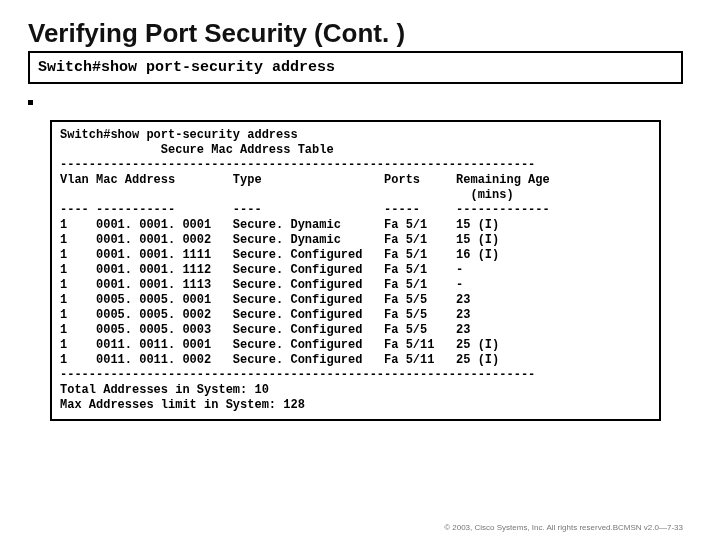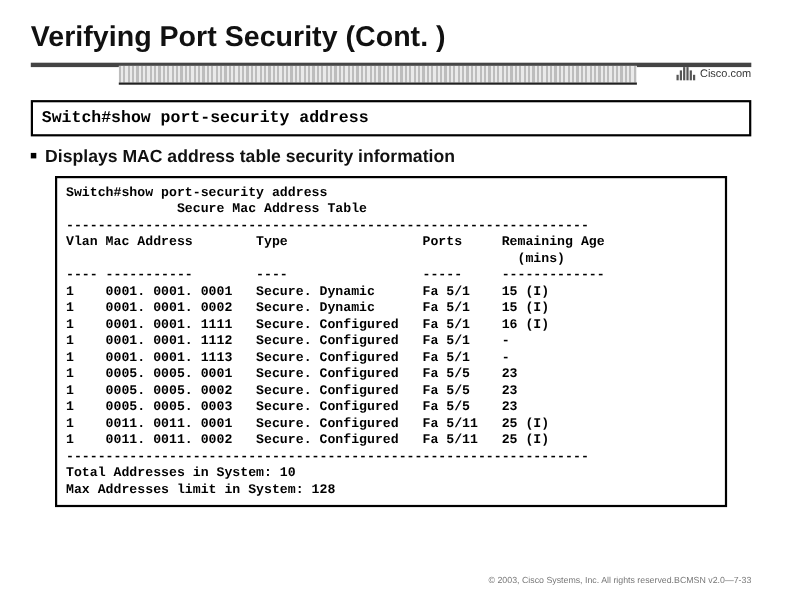--- a/index.html
+++ b/index.html
@@ -20,40 +20,25 @@
   .bullet-dot { display:inline-block; width:5px; height:5px; background:#000; vertical-align:middle; margin-right:8px; margin-bottom:2px; }
   .term-box { margin: 0 22px; border: 2px solid #000; padding: 6px 8px; font-family: "Courier New", monospace; font-size: 12px; font-weight: bold; line-height: 1.25; white-space: pre; overflow: hidden; }
   .footer { position: absolute; left: 28px; right: 28px; bottom: 8px; display: flex; justify-content: flex-end; font-size: 8px; color: #777; }
 </style>
 </head>
 <body>
 
 <div class="slide">
   <div class="title">Verifying Port Security (Cont. )</div>
 
-  <div class="rule-wrap">
-    <div class="heavy-line"></div>
-    <div class="bar-pattern"></div>
-    <div class="logo">
-      <span class="logo-bars">
-        <span class="lb1"></span>
-          <span class="lb2"></span>
-          <span class="lb3"></span>
-          <span class="lb4"></span>
-          <span class="lb5"></span>
-          <span class="lb6"></span>
-      </span>
-      <span>Cisco.com</span>
-    </div>
-  </div>
 
   <div class="cmd-box">Switch#show port-security address</div>
 
   <div class="bullet-line">
-    <span class="bullet-dot"></span><span>Displays MAC address table security information</span>
+    <span class="bullet-dot"></span>
   </div>
 
   <div class="term-box" id="term">Switch#show port-security address
               Secure Mac Address Table
 ------------------------------------------------------------------
 Vlan Mac Address        Type                 Ports     Remaining Age
                                                          (mins)
 ---- -----------        ----                 -----     -------------
 1    0001. 0001. 0001   Secure. Dynamic      Fa 5/1    15 (I)
 1    0001. 0001. 0002   Secure. Dynamic      Fa 5/1    15 (I)

